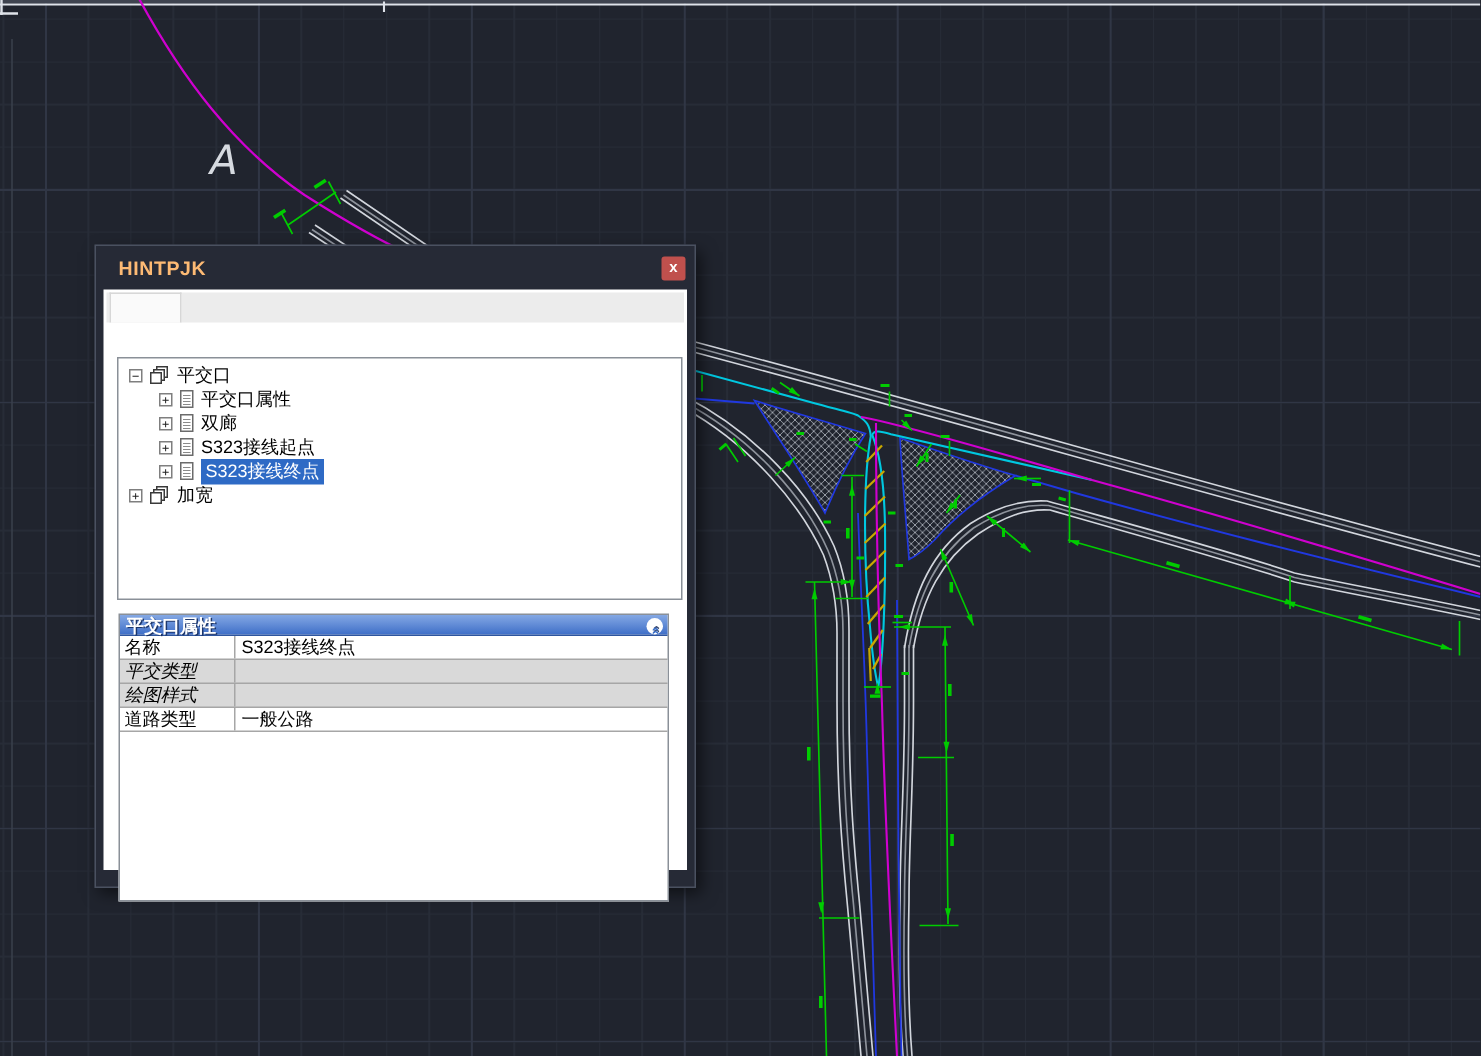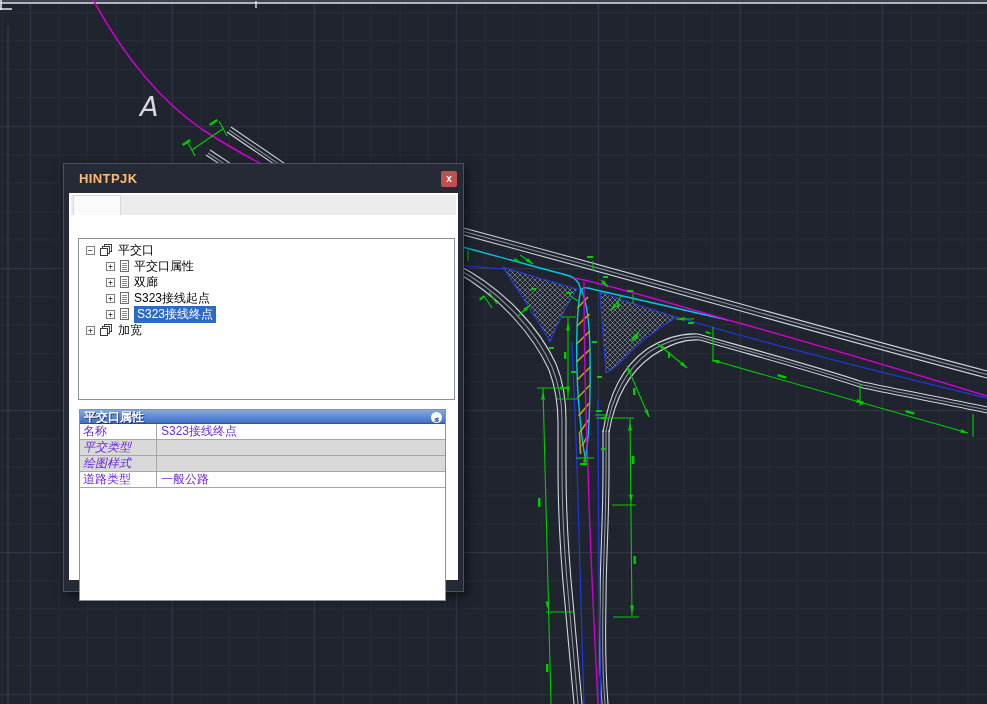--- a/index.html
+++ b/index.html
@@ -51,21 +51,21 @@
   .pgrid { position:absolute; left:10px; top:216px; width:367px; height:192px;
            border:1px solid #8a9098; background:#fff; }
   .phead { position:relative; height:14px; background:linear-gradient(#84a8e4,#3f6fc8);
            border-bottom:1px solid #2d549e; color:#fff; font-size:12px; font-weight:bold;
            line-height:15px; padding-left:4px; text-shadow:1px 1px 0 rgba(18,40,88,.85);
            white-space:nowrap; }
   .proll { position:absolute; right:3px; top:2px; width:11px; height:11px; border-radius:50%;
            background:#fff; color:#3a6fc8; text-align:center; cursor:pointer; }
   .proll span { display:inline-block; font-size:9px; line-height:11px; font-weight:bold;
                 transform:rotate(-90deg); }
-  .prow { display:flex; height:16px; line-height:15px; font-size:12px; color:#6d28d9;
+  .prow { display:flex; height:16px; line-height:15px; font-size:12px; color:#000000;
           border-bottom:1px solid #a6a6a6; white-space:nowrap; }
   .prow .lbl { width:77px; padding-left:3px; border-right:1px solid #a6a6a6; overflow:hidden; }
   .prow .val { flex:1; padding-left:4px; overflow:hidden; }
   .shaded { background:#d9d9d9;font-style:italic; }
 </style>
 </head>
 <body>
 
 <div id="stage">
 

